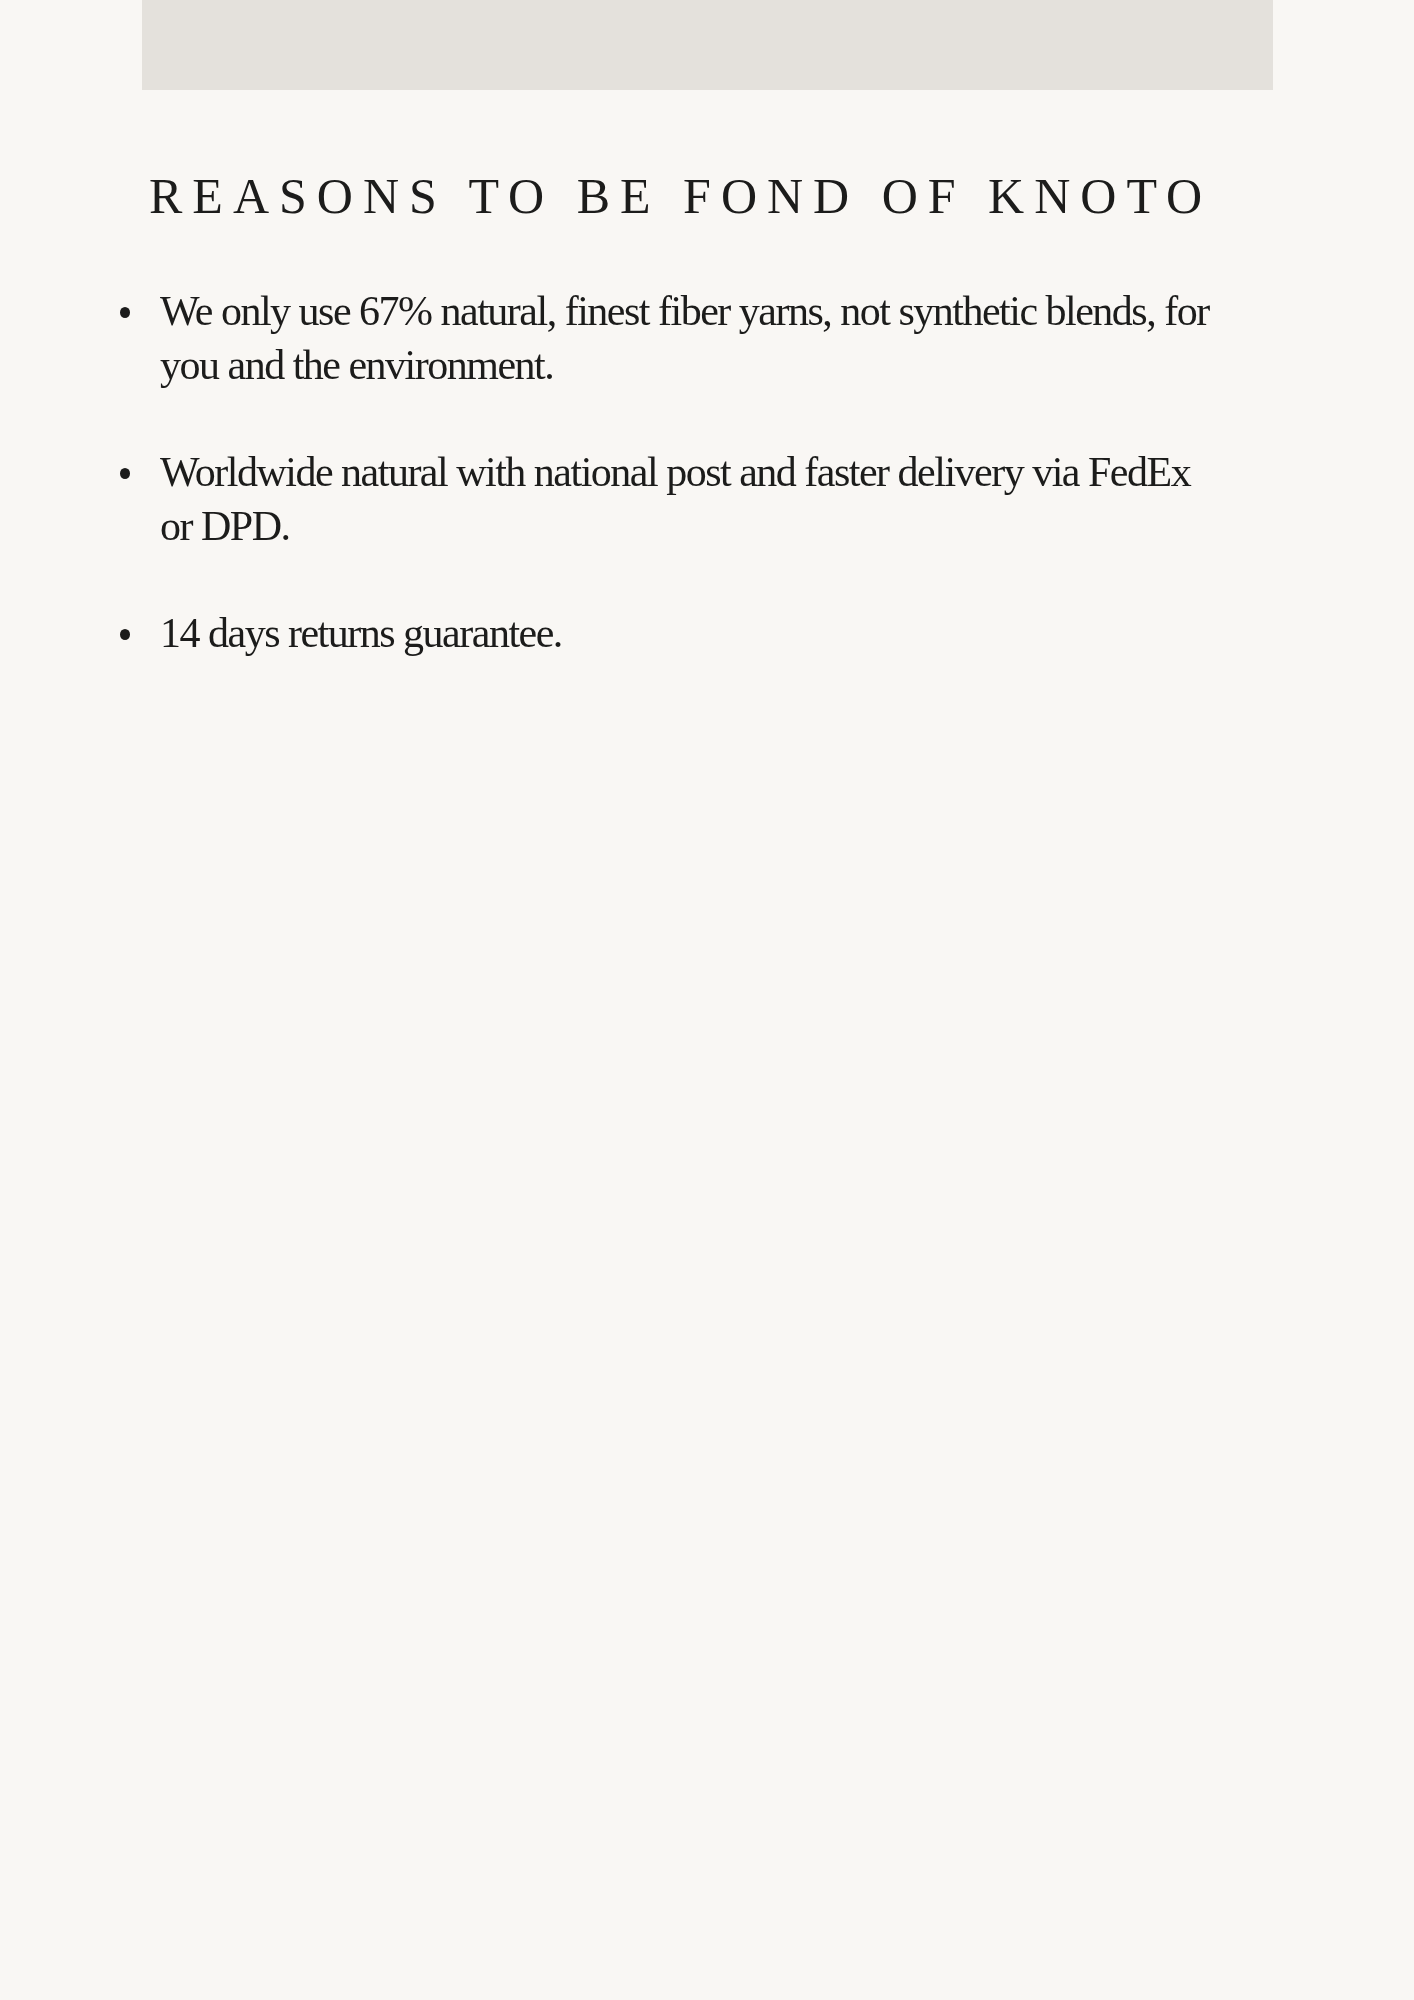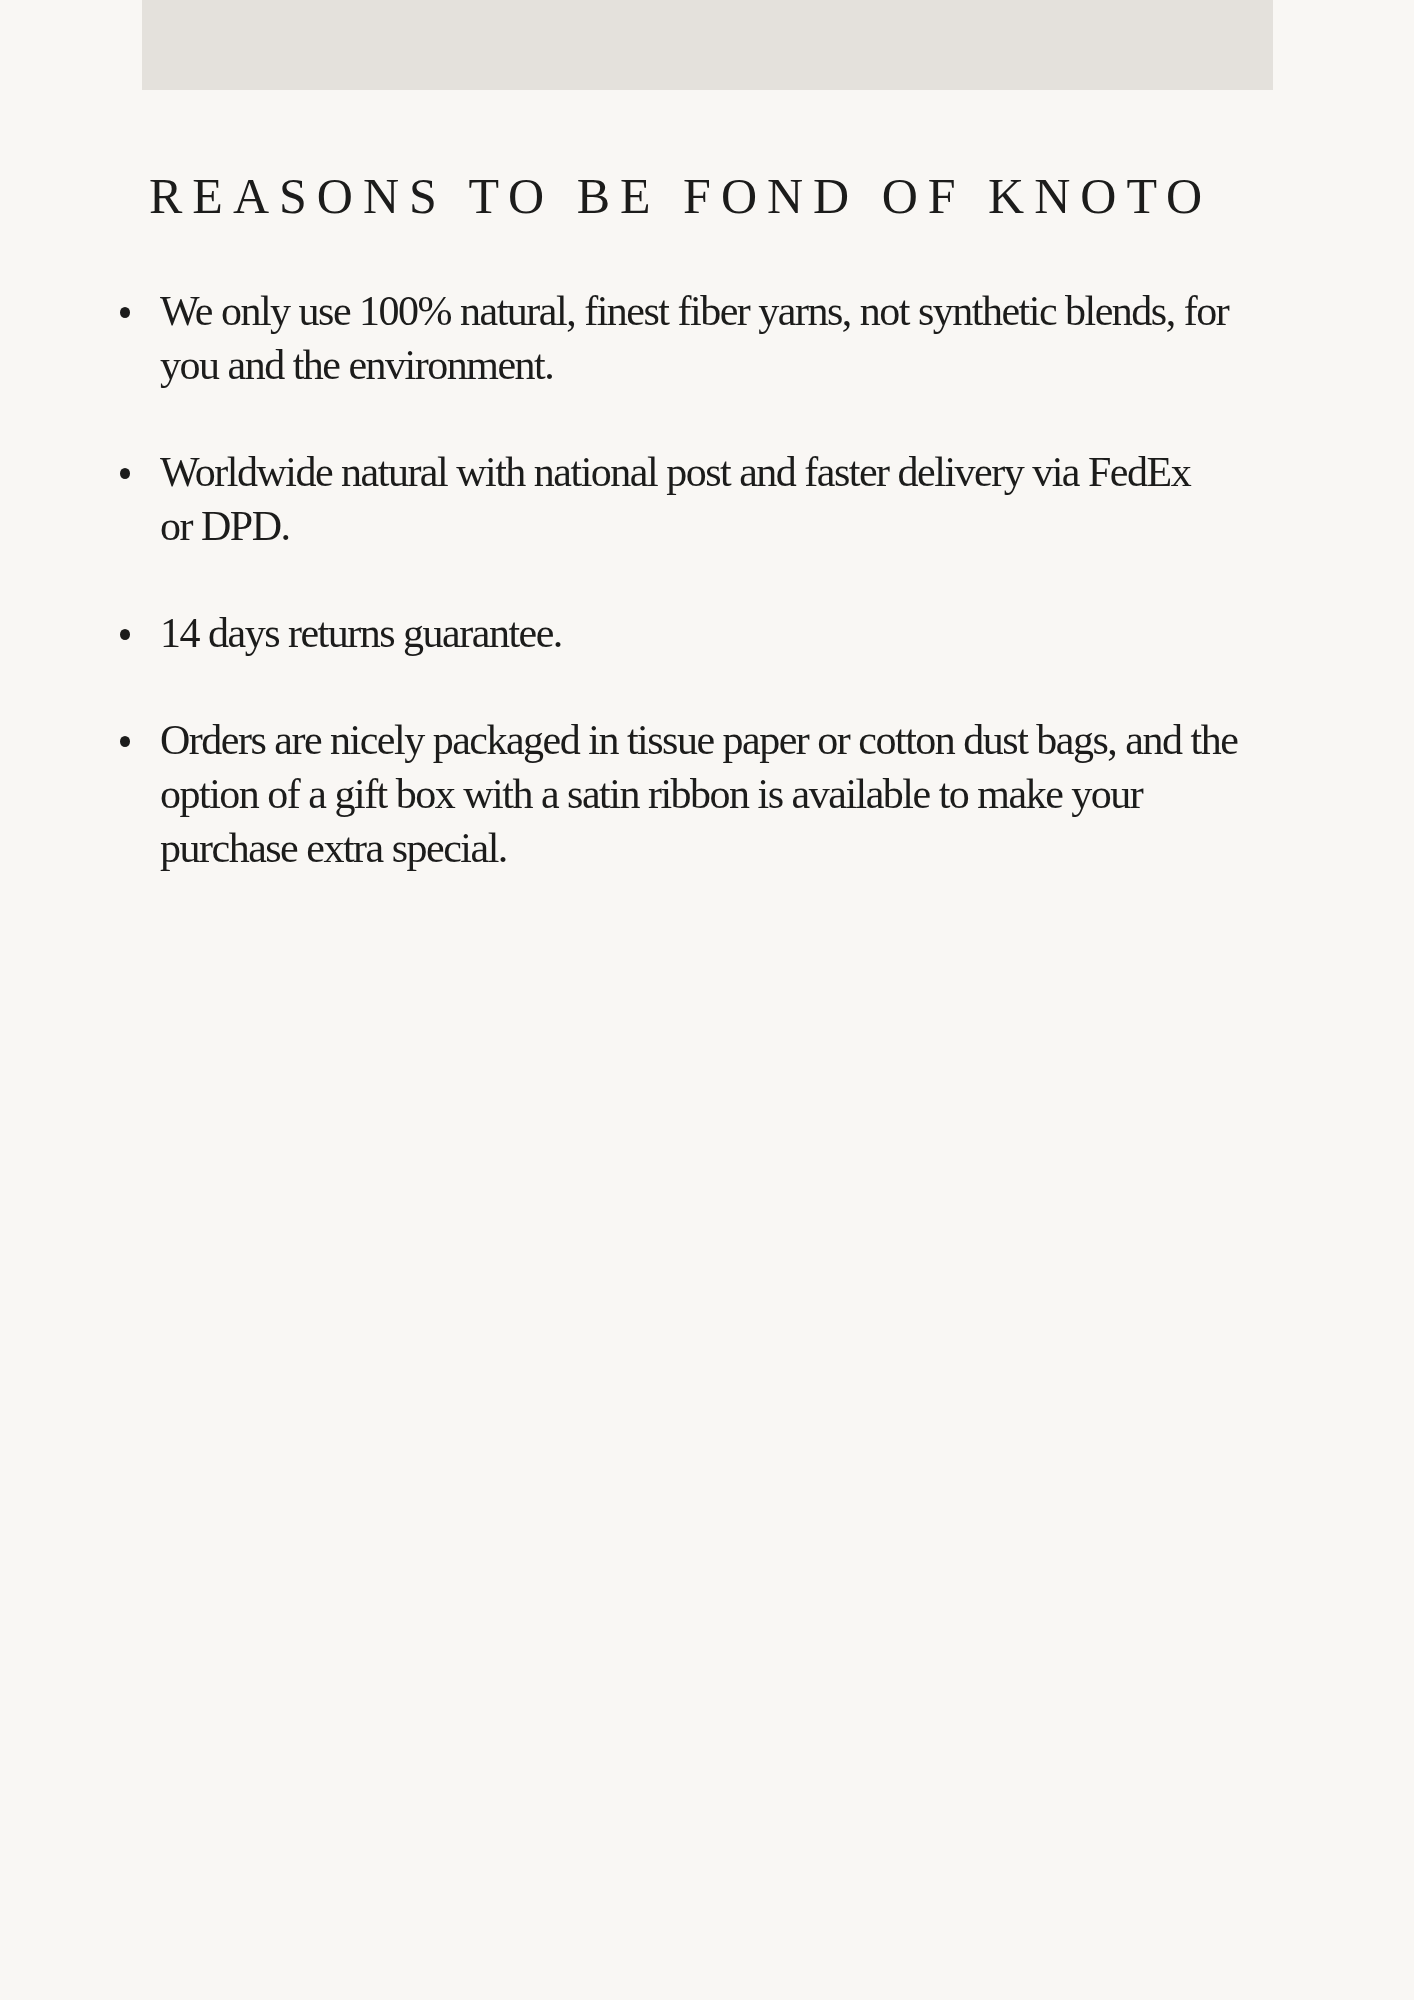--- a/index.html
+++ b/index.html
@@ -76,42 +76,36 @@
 
   <div class="band top"></div>
 
   <h1 class="heading">REASONS TO BE FOND OF KNOTO</h1>
 
   <div class="reasons">
 
 
     <div class="reason">
       <span class="dot"></span>
-      <div class="line">We only use 100% natural, finest fiber yarns, not synthetic blends, for</div>
+      <div class="line">We only use 67% natural, finest fiber yarns, not synthetic blends, for</div>
       <div class="line">you and the environment.</div>
     </div>
 
 
 
     <div class="reason">
       <span class="dot"></span>
       <div class="line">Worldwide natural with national post and faster delivery via FedEx</div>
       <div class="line">or DPD.</div>
     </div>
 
     <div class="reason">
       <span class="dot"></span>
       <div class="line">14 days returns guarantee.</div>
     </div>
 
 
-    <div class="reason">
-      <span class="dot"></span>
-      <div class="line">Orders are nicely packaged in tissue paper or cotton dust bags, and the</div>
-      <div class="line">option of a gift box with a satin ribbon is available to make your</div>
-      <div class="line">purchase extra special.</div>
-    </div>
 
   </div>
 
   <div class="band bottom"></div>
 
 </div>
 
 </body></html>

